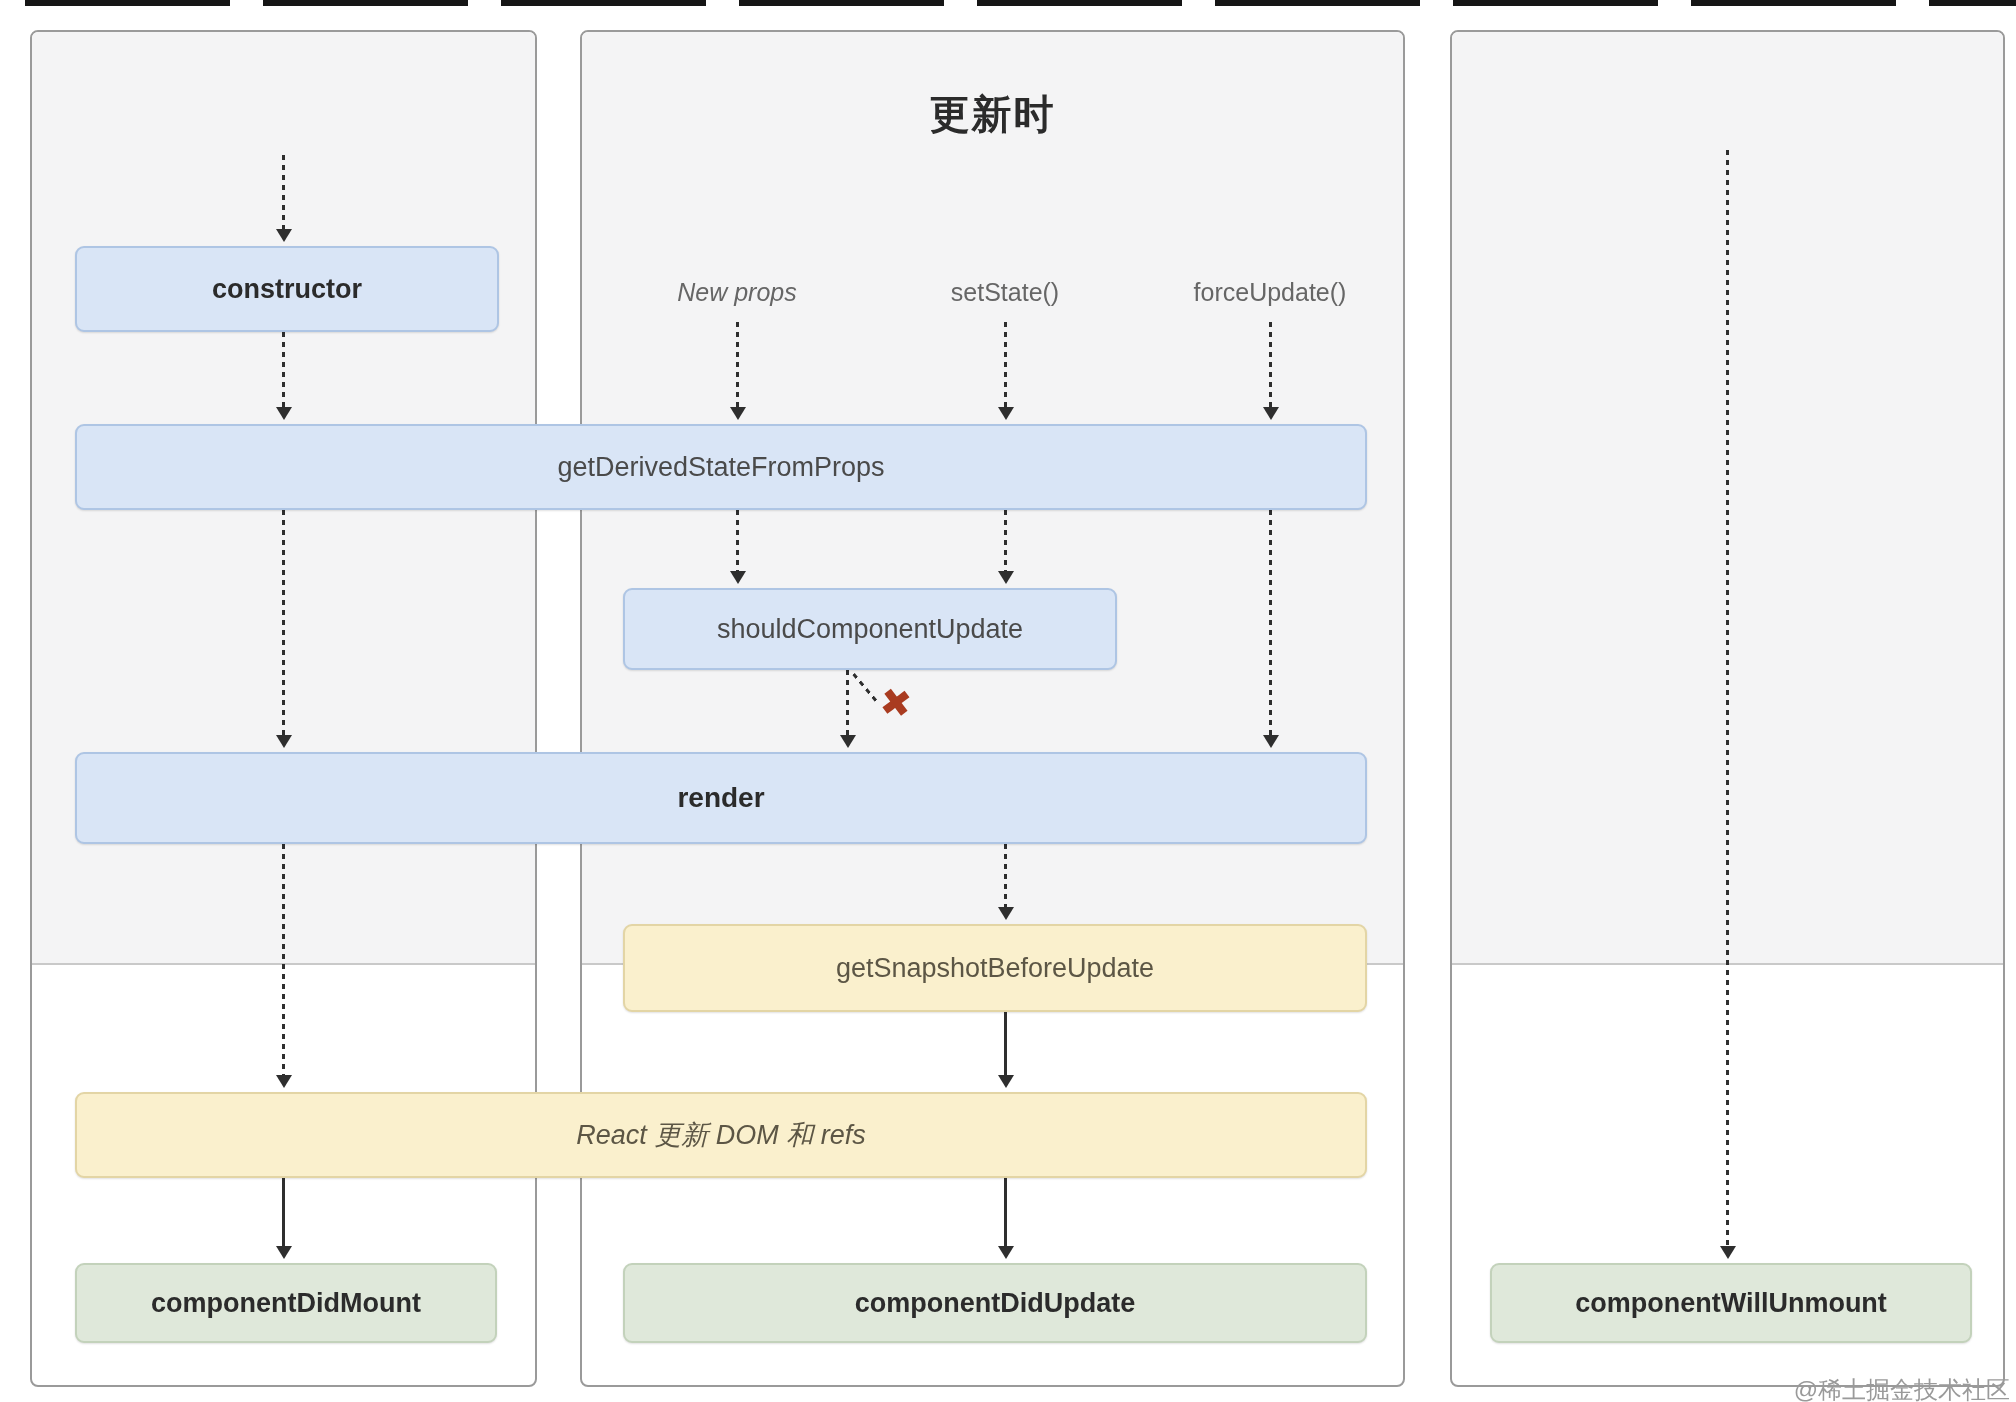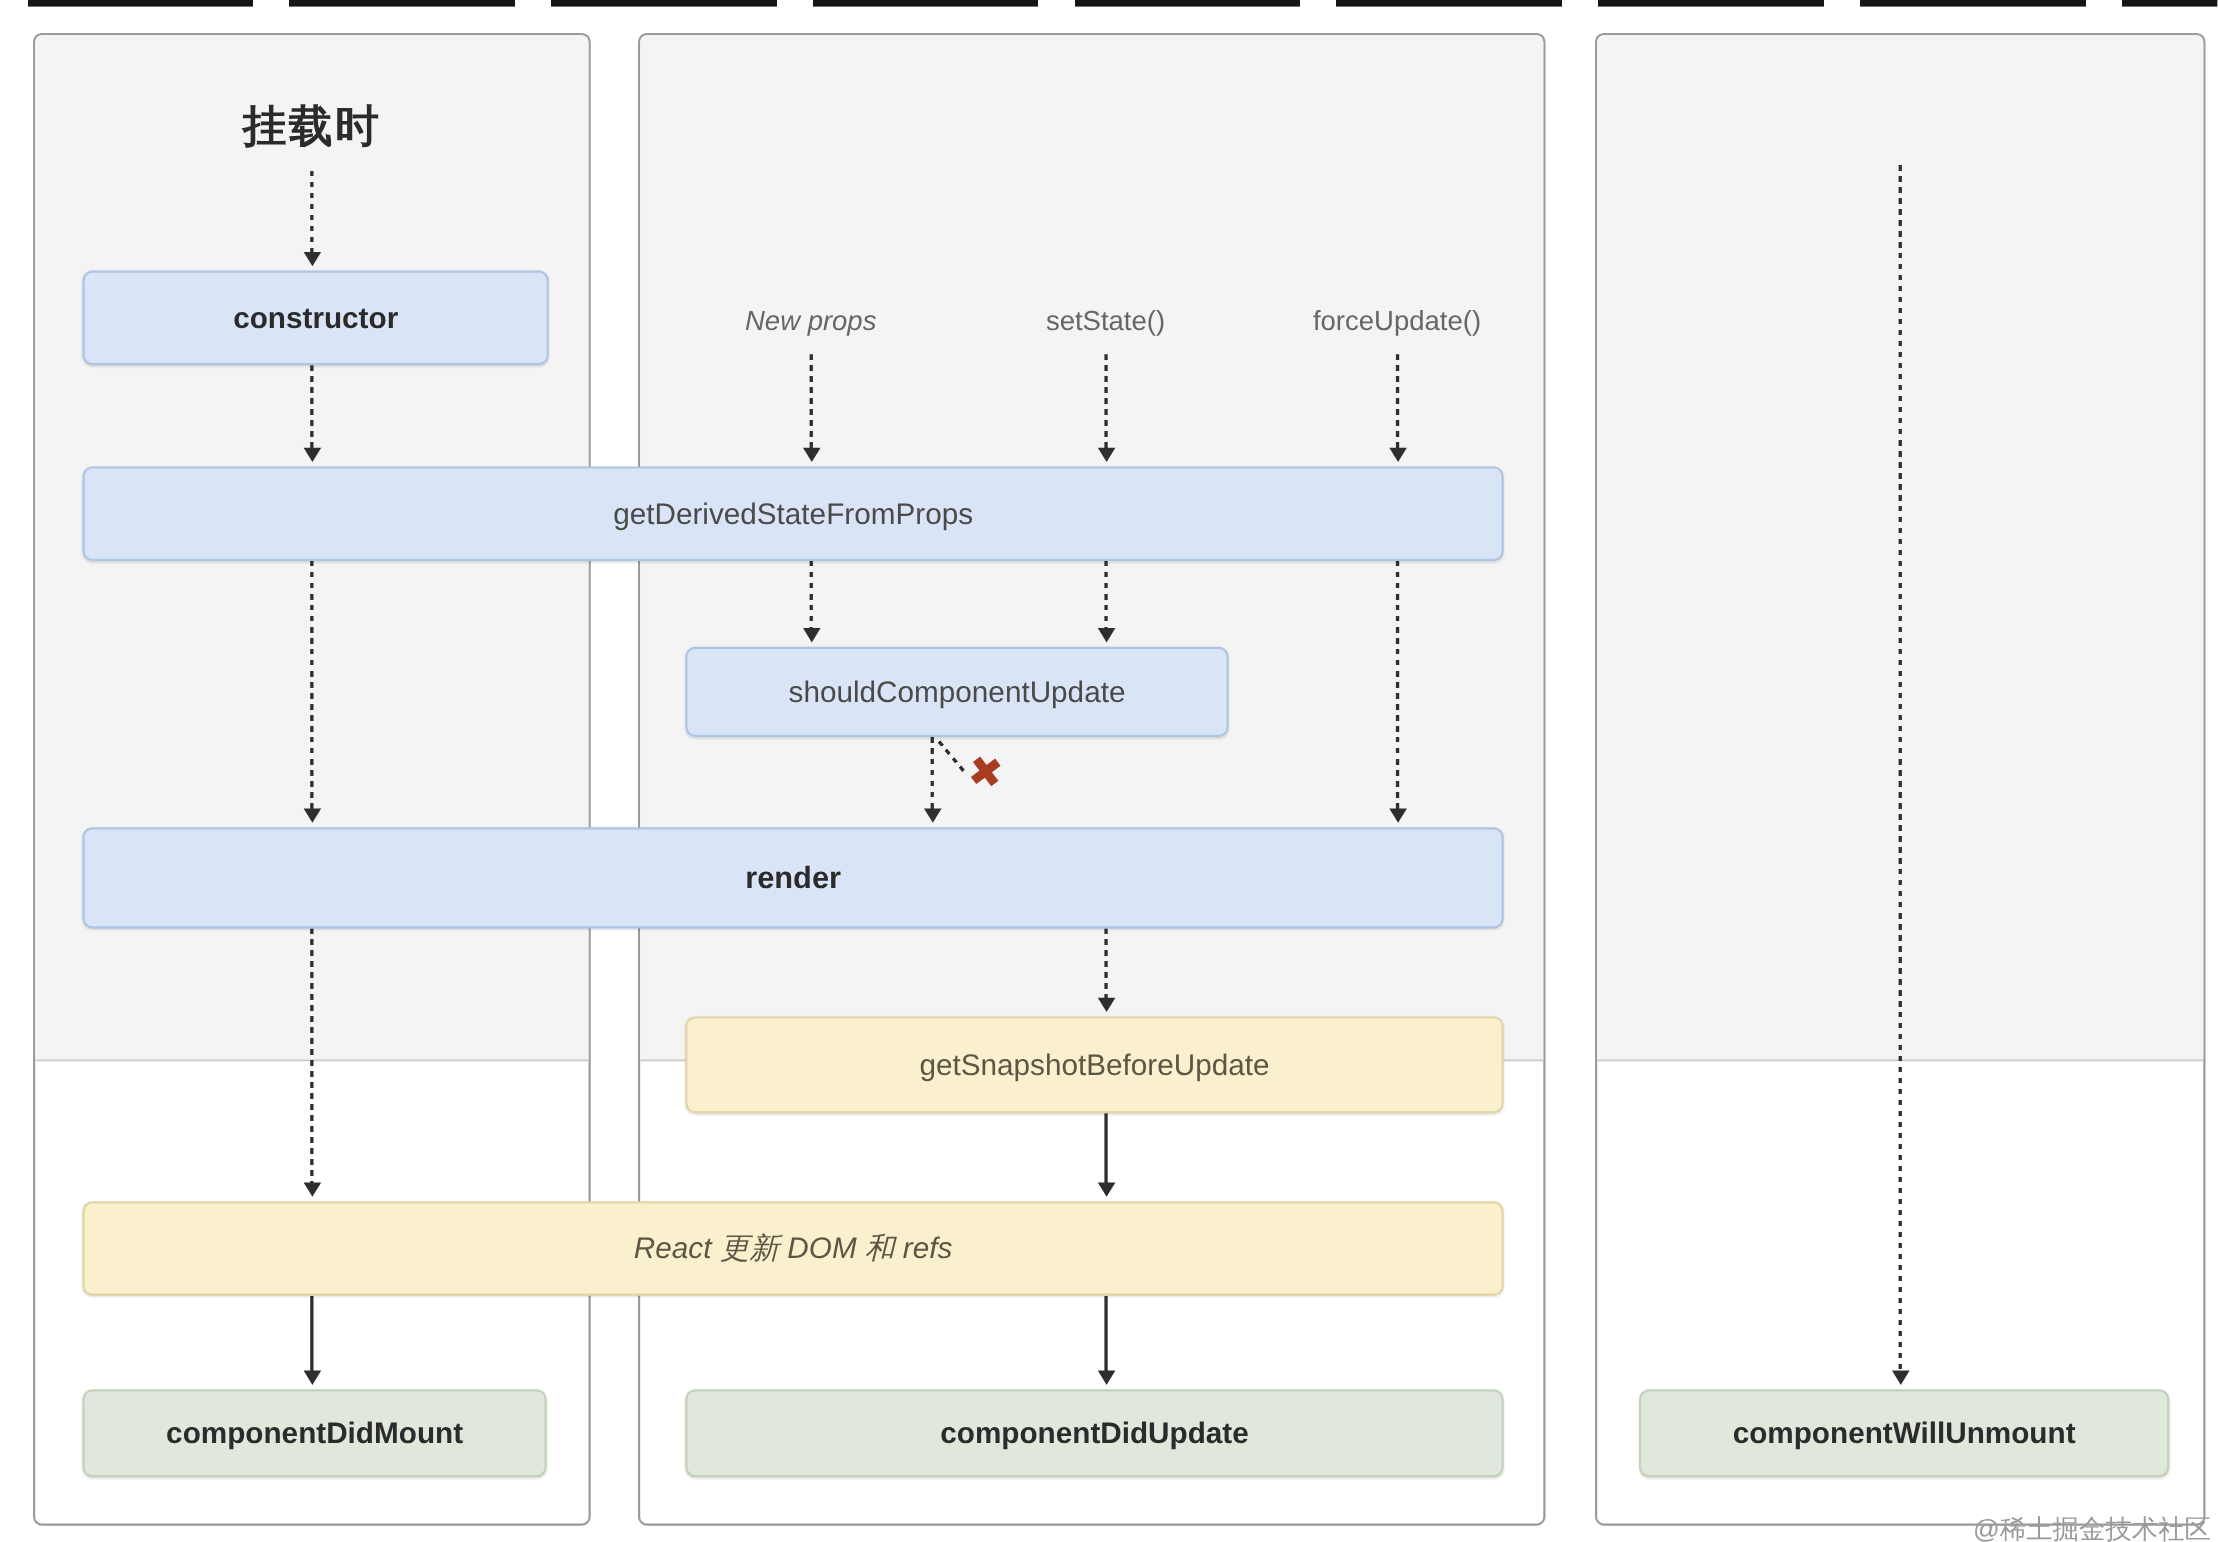--- a/index.html
+++ b/index.html
@@ -94,25 +94,25 @@
     font-size:24px;color:var(--watermark-color);
   }
 </style>
 </head>
 <body>
 
 <div class="top-strip"></div>
 
 <div class="panel" style="left:30px;width:507px;">
   <div class="panel-top"></div>
-  <div class="col-header">挂载时</div>
 </div>
 
 <div class="panel" style="left:580px;width:825px;">
   <div class="panel-top"></div>
+  <div class="col-header">更新时</div>
 </div>
 
 <div class="panel" style="left:1450px;width:555px;">
   <div class="panel-top"></div>
 </div>
 
 <div class="trigger italic" style="left:587px;top:278px;">New props</div>
 <div class="trigger" style="left:855px;top:278px;">setState()</div>
 <div class="trigger" style="left:1120px;top:278px;">forceUpdate()</div>
 

